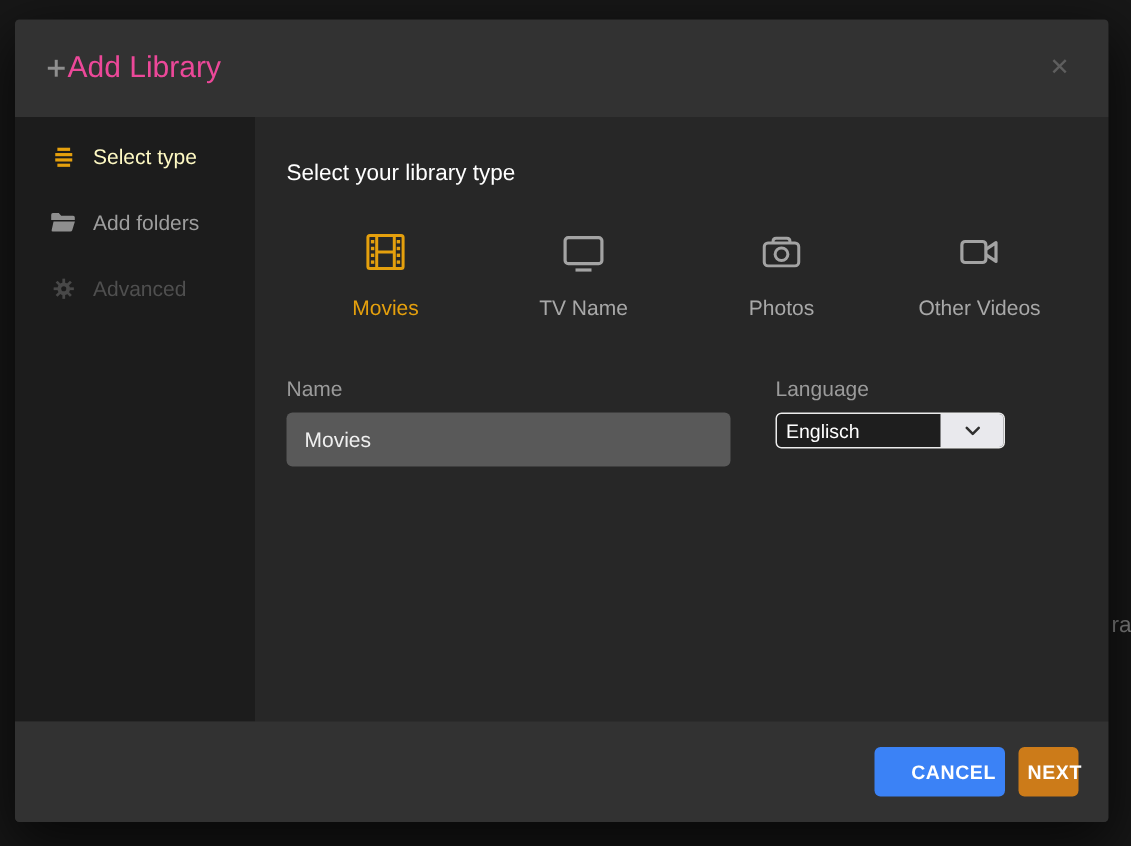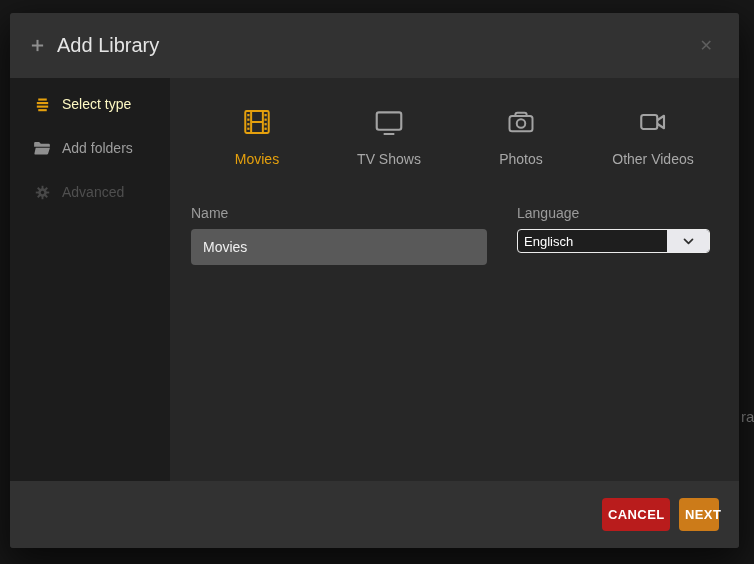--- a/index.html
+++ b/index.html
@@ -17,21 +17,21 @@
     position:absolute;left:10px;top:13px;width:729px;height:535px;z-index:2;
     background:#272727;border-radius:3px;overflow:hidden;
     box-shadow:0 14px 42px 6px rgba(0,0,0,0.65);
     display:flex;flex-direction:column;
   }
   .modal-header{
     flex:0 0 65px;background:#323232;display:flex;align-items:center;
     padding:0 20px;
   }
   .plus-icon{display:flex;align-items:center;}
-  .modal-title{font-size:20px;color:#e5e5e5;margin-left:12px;}
+  .modal-title{font-size:20px;color:#ec4899;margin-left:0;}
   .close-btn{
     margin-left:auto;color:#5e5e5e;font-size:16px;font-weight:bold;
     line-height:1;cursor:default;padding:4px;margin-right:2px;
   }
   .modal-main{flex:1;display:flex;min-height:0;}
   .sidebar{flex:0 0 160px;background:#1c1c1c;padding-top:4px;}
   .side-item{
     height:44px;display:flex;align-items:center;padding-left:23px;gap:11px;
     font-size:14px;color:#9e9e9e;
   }
@@ -51,21 +51,21 @@
   .fields{display:flex;margin-top:17px;}
   .field-label{font-size:14px;color:#9b9b9b;display:block;}
   .name-group{width:296px;}
   .name-input{
     margin-top:8px;width:296px;height:36px;box-sizing:border-box;
     background:#595959;border:none;border-radius:4px;color:#f0f0f0;
     font-size:14px;padding:0 12px;outline:none;
     font-family:"Liberation Sans","DejaVu Sans",sans-serif;
   }
   .lang-group{margin-left:30px;width:193px;}
-  .lang-select-wrap{position:relative;width:193px;height:24px;margin-top:8px;text-decoration:underline;}
+  .lang-select-wrap{position:relative;width:153px;height:24px;margin-top:8px;text-decoration:underline;}
   .lang-select{
     width:100%;height:100%;box-sizing:border-box;
     background:#1e1e1e;border:1px solid #ececec;border-radius:4px;
     color:#ffffff;font-size:13px;padding:0 48px 0 6px;
     appearance:none;-webkit-appearance:none;-moz-appearance:none;outline:none;
     font-family:"Liberation Sans","DejaVu Sans",sans-serif;
   }
   .lang-arrow{
     position:absolute;right:1px;top:1px;bottom:1px;width:42px;
     background:#e9e9ed;border-radius:0 3px 3px 0;
@@ -73,21 +73,21 @@
   }
   .modal-footer{
     flex:0 0 67px;background:#323232;display:flex;align-items:center;
     justify-content:flex-end;padding-right:20px;gap:9px;
   }
   .btn{
     height:33px;border:none;border-radius:4px;font-weight:bold;font-size:13px;
     color:#ffffff;letter-spacing:0.4px;cursor:default;
     font-family:"Liberation Sans","DejaVu Sans",sans-serif;
   }
-  .btn-cancel{width:68px;background:#b91c1c;}
+  .btn-cancel{width:87px;background:#3b82f6;text-align:right;}
   .btn-next{width:40px;background:#cc7b19;}
 </style>
 </head>
 <body>
 
 <div class="bg-text">ra</div>
 
 <div class="modal">
 
   <div class="modal-header">
@@ -145,20 +145,21 @@
                 <circle cx="12" cy="12" r="6"></circle>
               </g>
               <circle cx="12" cy="12" r="2.4" fill="#1c1c1c"></circle>
             </svg>
         </span>
         <span>Advanced</span>
       </div>
     </div>
 
     <div class="content">
+      <div class="content-heading">Select your library type</div>
 
       <div class="type-grid">
 
         <div class="type-tile selected">
           <span class="t-icon">
             <svg width="32" height="32" viewBox="0 0 24 24" fill="none" stroke="#e5a00d" stroke-width="1.5">
                 <rect x="3.2" y="3.8" width="17.6" height="16.4" rx="1"></rect>
                 <path d="M7.6 3.8 V20.2"></path>
                 <path d="M16.4 3.8 V20.2"></path>
                 <path d="M7.6 12 H16.4"></path>
@@ -177,21 +178,21 @@
           <span class="type-label">Movies</span>
         </div>
 
         <div class="type-tile">
           <span class="t-icon">
             <svg width="34" height="32" viewBox="0 0 24 24" fill="none" stroke="#a3a3a3" stroke-width="1.6">
                 <rect x="2.8" y="4.8" width="18.4" height="13" rx="1.6"></rect>
                 <path d="M8 21 H16"></path>
               </svg>
           </span>
-          <span class="type-label">TV Shows</span>
+          <span class="type-label">TV Name</span>
         </div>
 
 
         <div class="type-tile">
           <span class="t-icon">
             <svg width="32" height="30" viewBox="0 0 24 24" fill="none" stroke="#a3a3a3" stroke-width="1.6">
                 <path d="M7.5 7.2 V6.2 Q7.5 4.6 9.1 4.6 H14.9 Q16.5 4.6 16.5 6.2 V7.2"></path>
                 <rect x="2.8" y="7.2" width="18.4" height="12.2" rx="2"></rect>
                 <circle cx="12" cy="13.2" r="3.4"></circle>
               </svg>

